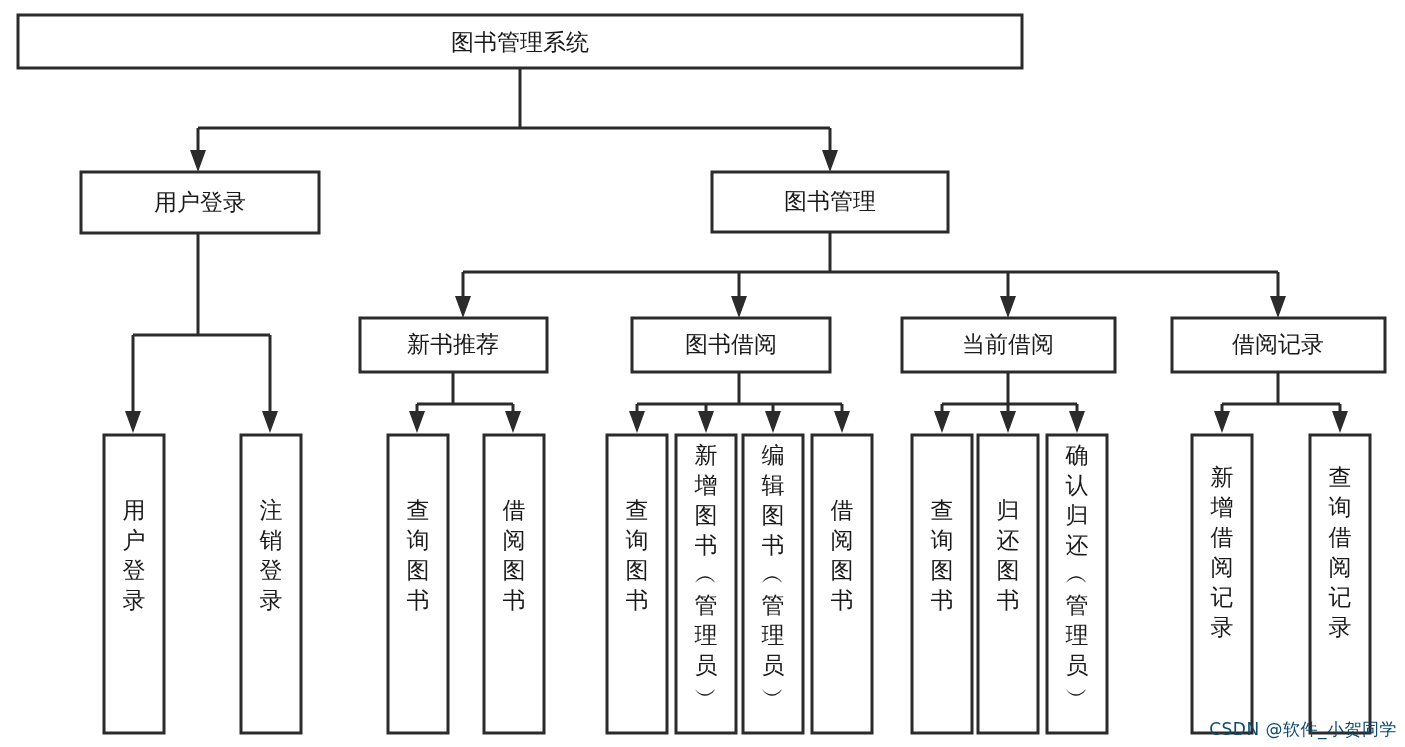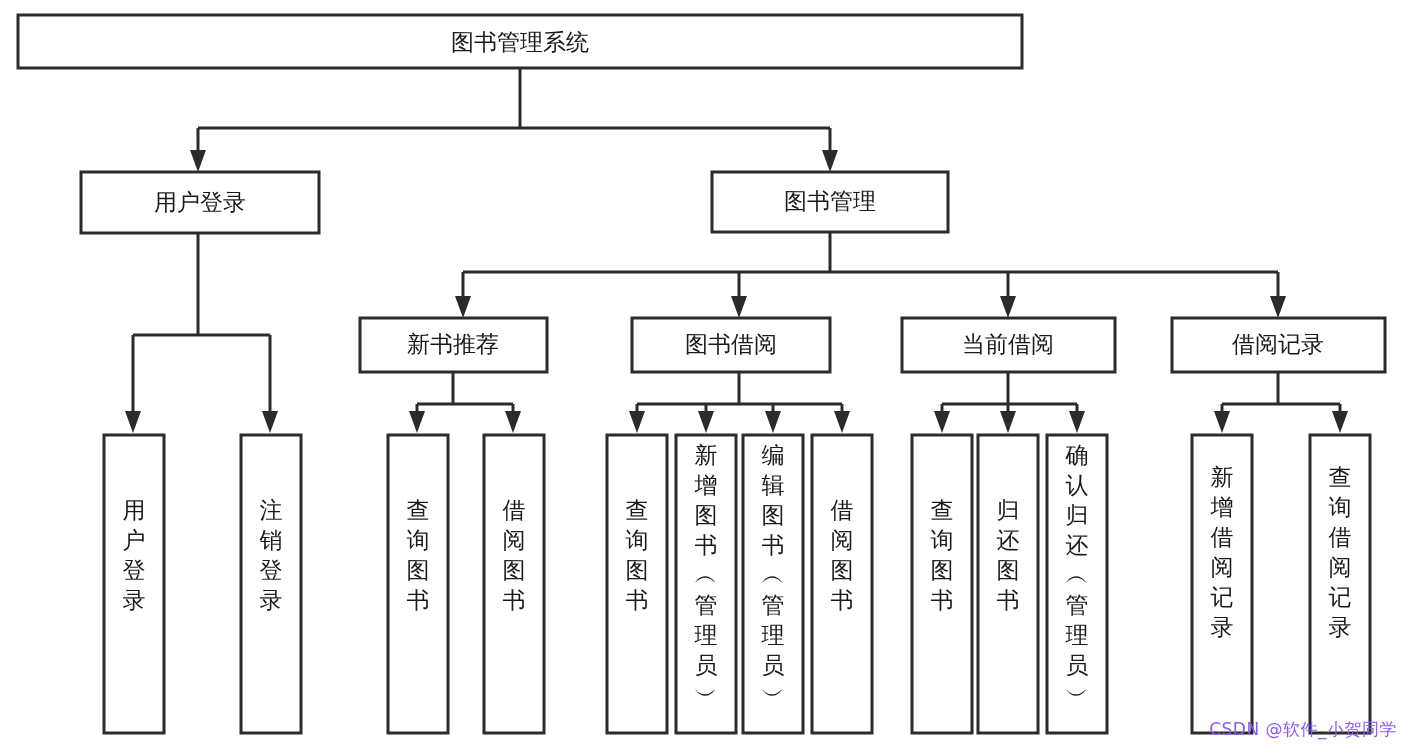--- a/index.html
+++ b/index.html
@@ -53,21 +53,21 @@
     font-size: 23px;
     fill: #1a1a1a;
     text-anchor: middle;
   }
   .watermark {
     position: absolute;
     right: 8px;
     bottom: 6px;
     font-family: "DejaVu Sans", "Liberation Sans", sans-serif;
     font-size: 17px;
-    color: #8b5cf6;
+    color: #0c4a6e;
     letter-spacing: 0.5px;
     white-space: nowrap;
     pointer-events: none;
   }
 </style>
 </head>
 <body>
 
 <div id="diagram-root">
 

